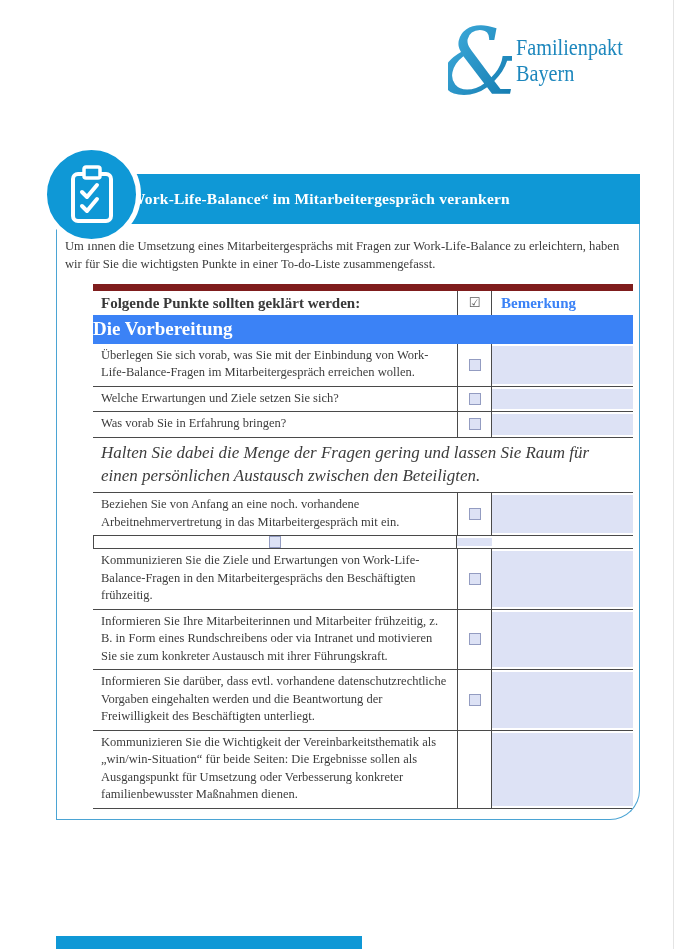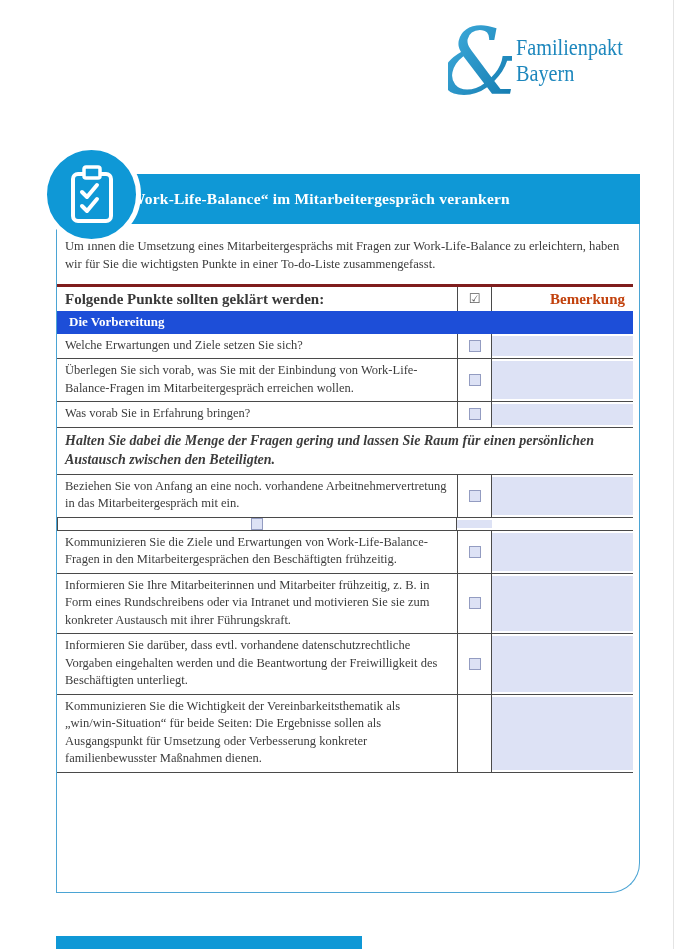--- a/index.html
+++ b/index.html
@@ -13,41 +13,41 @@
   .logo-text { margin-top:17px; margin-left:4px; font-size:23px; line-height:26px; color:#1d87bd; transform:scaleX(.88); transform-origin:left top; white-space:nowrap; }
 
   
   .badge { position:absolute; left:42px; top:145px; width:99px; height:99px; border-radius:50%;
            background:#0f98d6; border:5px solid #fff; z-index:3; display:flex; align-items:center; justify-content:center; }
 
   
   .card { position:absolute; left:56px; top:174px; width:584px; }
   .card-header { height:50px; background:#0f98d6; display:flex; align-items:center; padding-left:66px; }
   .card-title { color:#fff; font-weight:bold; font-size:15.5px; letter-spacing:.2px; }
-  .card-body { height:669px; background:#fff; border:1.5px solid #4ba4d4; border-top:none;
+  .card-body { height:596px; background:#fff; border:1.5px solid #4ba4d4; border-top:none;
                border-bottom-right-radius:30px; padding:13px 6px 0 0; overflow:hidden; }
 
   .intro { font-size:12.6px; line-height:1.45; padding:0 10px 0 8px; margin-bottom:10px; }
 
   
-  .tbl { border-top:3px solid #7f1d1d; }
+  .tbl { border-top:7px solid #7f1d1d;margin-left:36px; }
   .row { display:grid; grid-template-columns:1fr 35px 141px; border-bottom:1px solid #4a4a4a; align-items:stretch; }
   .thead { border-bottom:none; }
   .th-task { font-size:15px; font-weight:bold; padding:4px 8px 3px 8px; color:#383838; }
   .th-check { border-left:1px solid #4a4a4a; border-right:1px solid #4a4a4a; display:flex; align-items:center; justify-content:center;
               font-family:"DejaVu Sans",sans-serif; font-size:13px; color:#5d5d5d; }
-  .th-remark { font-size:15px; font-weight:bold; padding:4px 8px 3px 9px; color:#c2410c;text-align:right; }
+  .th-remark { font-size:15px; font-weight:bold; padding:4px 8px 3px 9px; color:#3b82f6; }
 
-  .section-bar { background:#1d4ed8; color:#fff; font-weight:bold; font-size:13px; padding:3px 8px 4px 12px; }
+  .section-bar { background:#3b82f6; color:#fff; font-weight:bold; font-size:19px; padding:3px 8px 4px 0; }
 
   .cell-task { font-size:12.5px; line-height:1.4; padding:3px 10px 4px 8px; }
   .cell-check { border-left:1px solid #4a4a4a; border-right:1px solid #4a4a4a; display:flex; align-items:center; justify-content:center; }
   .cb { width:12px; height:12px; background:#dde2f5; border:1px solid #939cc1; display:block; }
   .cell-remark { background:#dde2f5; border-top:2px solid #fff; border-bottom:2px solid #fff; }
-  .cell-note { grid-column:1 / span 3; font-style:italic; font-size:14px; line-height:1.4; padding:3px 14px 4px 8px;font-weight:bold; }
+  .cell-note { grid-column:1 / span 3; font-style:italic; font-size:17px; line-height:1.4; padding:3px 14px 4px 8px; }
 
   
   .footer-bar { position:absolute; left:56px; top:936px; width:306px; height:13px; background:#0f98d6; }
 </style>
 </head>
 <body>
 
 <div class="page">
 
   <div class="logo">
@@ -89,29 +89,29 @@
           <div class="th-task">Folgende Punkte sollten geklärt werden:</div>
           <div class="th-check">
             <span>☑</span>
           </div>
           <div class="th-remark">Bemerkung</div>
         </div>
 
         <div class="section-bar">Die Vorbereitung</div>
 
         <div class="row">
-          <div class="cell-task">Welche Erwartungen und Ziele setzen Sie sich?</div>
+          <div class="cell-task">Überlegen Sie sich vorab, was Sie mit der Einbindung von Work-Life-Balance-Fragen im Mitarbeitergespräch erreichen wollen.</div>
           <div class="cell-check">
               <span class="cb"></span>
             </div>
           <div class="cell-remark"></div>
         </div>
 
         <div class="row">
-          <div class="cell-task">Überlegen Sie sich vorab, was Sie mit der Einbindung von Work-Life-Balance-Fragen im Mitarbeitergespräch erreichen wollen.</div>
+          <div class="cell-task">Welche Erwartungen und Ziele setzen Sie sich?</div>
           <div class="cell-check">
               <span class="cb"></span>
             </div>
           <div class="cell-remark"></div>
         </div>
 
         <div class="row">
           <div class="cell-task">Was vorab Sie in Erfahrung bringen?</div>
           <div class="cell-check">
               <span class="cb"></span>
@@ -133,21 +133,21 @@
 
 
         <div class="row">
           <div class="cell-check">
               <span class="cb"></span>
             </div>
           <div class="cell-remark"></div>
         </div>
 
         <div class="row">
-          <div class="cell-task">Kommunizieren Sie die Ziele und Erwartungen von Work-Life-Balance-Fragen in den Mitarbeitergesprächen den Beschäftigten frühzeitig.</div>
+          <div class="cell-task">Kommunizieren Sie die Ziele und Erwartungen von Work-Life-Balance-Fragen in den Mitarbeitergesprächs den Beschäftigten frühzeitig.</div>
           <div class="cell-check">
               <span class="cb"></span>
             </div>
           <div class="cell-remark"></div>
         </div>
 
         <div class="row">
           <div class="cell-task">Informieren Sie Ihre Mitarbeiterinnen und Mitarbeiter frühzeitig, z. B. in Form eines Rundschreibens oder via Intranet und motivieren Sie sie zum konkreter Austausch mit ihrer Führungskraft.</div>
           <div class="cell-check">
               <span class="cb"></span>

